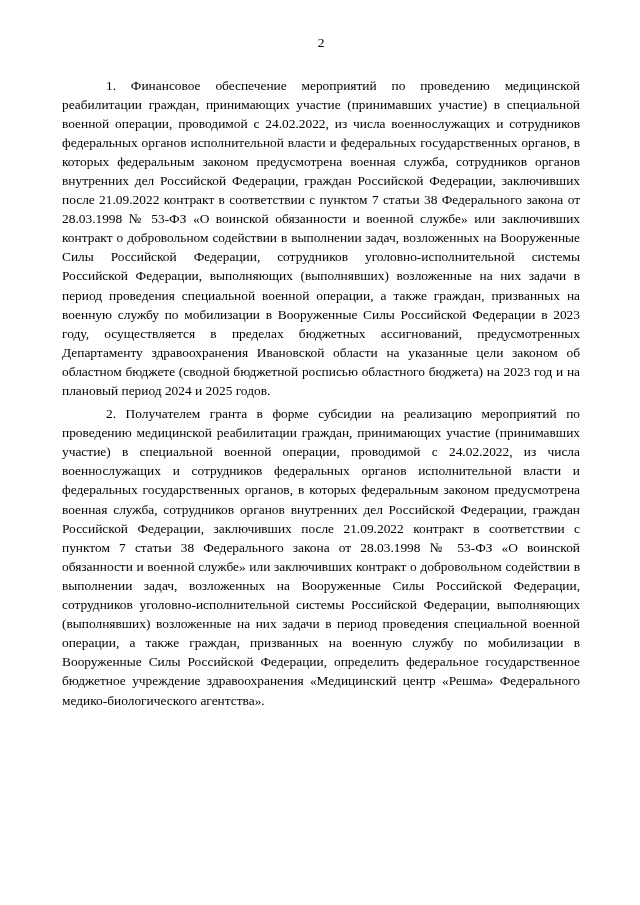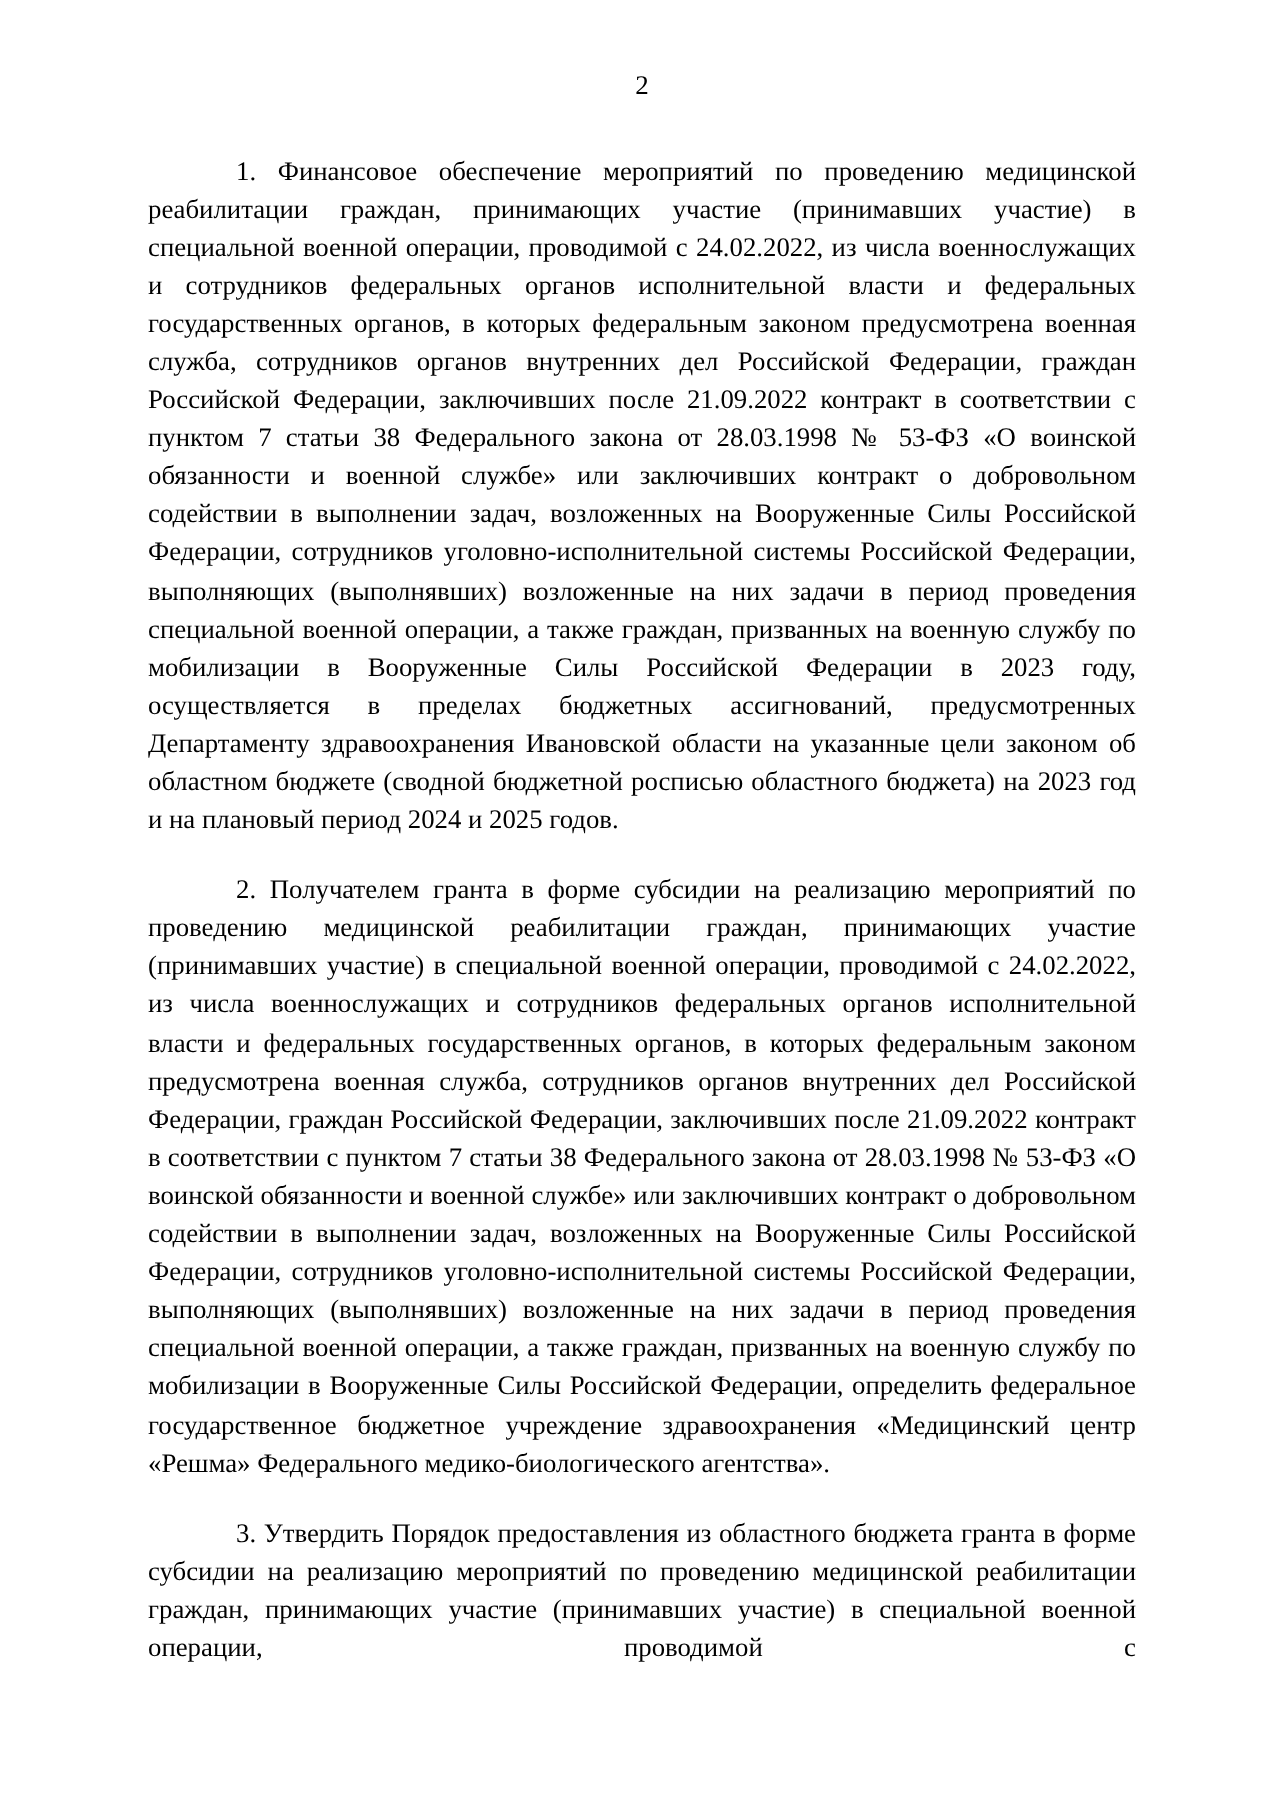--- a/index.html
+++ b/index.html
@@ -28,36 +28,35 @@
     margin: 0 0 26px 0;
     letter-spacing: 0;
   }
   .body-text {
     font-size: 13.4px;
     line-height: 19.1px;
     text-align: justify;
     text-justify: inter-word;
   }
   .para {
-    margin: 16px;
+    margin: 4px;
     text-indent: 44px;
     text-align: justify;
     text-align-last: left;
     hyphens: none;
   }
   .para.last-justified {
     text-align-last: justify;
   }
 </style>
 </head>
 <body>
 
 <div class="page">
 
   <div class="page-number">2</div>
 
   <div class="body-text">
     <p class="para">1. Финансовое обеспечение мероприятий по проведению медицинской реабилитации граждан, принимающих участие (принимавших участие) в специальной военной операции, проводимой с 24.02.2022, из числа военнослужащих и сотрудников федеральных органов исполнительной власти и федеральных государственных органов, в которых федеральным законом предусмотрена военная служба, сотрудников органов внутренних дел Российской Федерации, граждан Российской Федерации, заключивших после 21.09.2022 контракт в соответствии с пунктом 7 статьи 38 Федерального закона от 28.03.1998 № 53-ФЗ «О воинской обязанности и военной службе» или заключивших контракт о добровольном содействии в выполнении задач, возложенных на Вооруженные Силы Российской Федерации, сотрудников уголовно-исполнительной системы Российской Федерации, выполняющих (выполнявших) возложенные на них задачи в период проведения специальной военной операции, а также граждан, призванных на военную службу по мобилизации в Вооруженные Силы Российской Федерации в 2023 году, осуществляется в пределах бюджетных ассигнований, предусмотренных Департаменту здравоохранения Ивановской области на указанные цели законом об областном бюджете (сводной бюджетной росписью областного бюджета) на 2023 год и на плановый период 2024 и 2025 годов.</p>
     <p class="para">2. Получателем гранта в форме субсидии на реализацию мероприятий по проведению медицинской реабилитации граждан, принимающих участие (принимавших участие) в специальной военной операции, проводимой с 24.02.2022, из числа военнослужащих и сотрудников федеральных органов исполнительной власти и федеральных государственных органов, в которых федеральным законом предусмотрена военная служба, сотрудников органов внутренних дел Российской Федерации, граждан Российской Федерации, заключивших после 21.09.2022 контракт в соответствии с пунктом 7 статьи 38 Федерального закона от 28.03.1998 № 53-ФЗ «О воинской обязанности и военной службе» или заключивших контракт о добровольном содействии в выполнении задач, возложенных на Вооруженные Силы Российской Федерации, сотрудников уголовно-исполнительной системы Российской Федерации, выполняющих (выполнявших) возложенные на них задачи в период проведения специальной военной операции, а также граждан, призванных на военную службу по мобилизации в Вооруженные Силы Российской Федерации, определить федеральное государственное бюджетное учреждение здравоохранения «Медицинский центр «Решма» Федерального медико-биологического агентства».</p>
-    <p class="para last-justified">3. Утвердить Порядок предоставления из областного бюджета гранта в форме субсидии на реализацию мероприятий по проведению медицинской реабилитации граждан, принимающих участие (принимавших участие) в специальной военной операции, проводимой с</p>
   </div>
 
 </div>
 
 </body></html>

